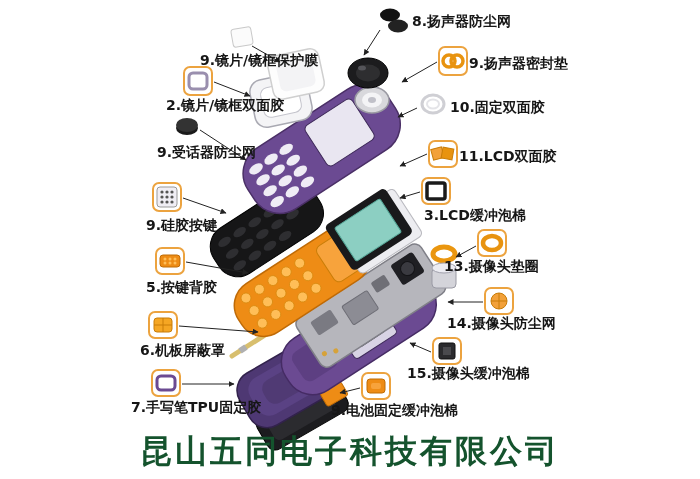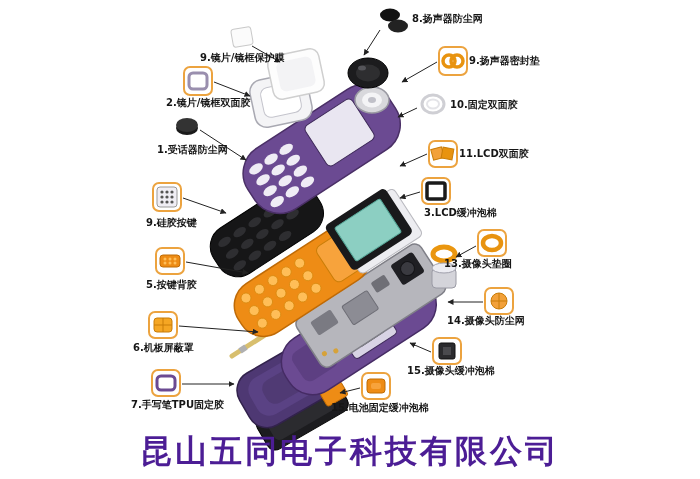--- a/index.html
+++ b/index.html
@@ -2,33 +2,33 @@
 <html><head>
 <meta charset="utf-8">
 <style>
   html,body{margin:0;padding:0;background:#ffffff;}
   .canvas{
     position:relative;width:700px;height:479px;background:#ffffff;
     overflow:hidden;font-family:"DejaVu Sans",sans-serif;
   }
   .scene{position:absolute;left:0;top:0;width:700px;height:479px;}
   .label{
-    position:absolute;font-size:10px;font-weight:bold;color:#161616;
+    position:absolute;font-size:14px;font-weight:bold;color:#161616;
     white-space:nowrap;line-height:1;
   }
   .iconbox{
     position:absolute;border:2px solid #eca33f;border-radius:7px;background:#ffffff;
     display:flex;align-items:center;justify-content:center;box-sizing:border-box;
   }
   .icon-plain{
     position:absolute;display:flex;align-items:center;justify-content:center;
   }
   .watermark{
     position:absolute;left:0;right:0;top:430px;text-align:center;
-    font-size:32px;font-weight:bold;color:#4c1d95;letter-spacing:3px;
+    font-size:32px;font-weight:bold;color:#14532d;letter-spacing:3px;
     font-family:"DejaVu Sans",sans-serif;
   }
 </style>
 </head>
 <body>
 
 <div class="canvas">
 
   <svg class="scene" width="700" height="479" viewBox="0 0 700 479">
     <defs>
@@ -314,30 +314,30 @@
 
   <div class="iconbox" style="left:361px;top:372px;width:30px;height:28px">
     <svg width="26" height="22">
         <rect x="4" y="4" width="18" height="14" rx="3" fill="#ee8c15" stroke="#c06c05"></rect>
       <rect x="8" y="8" width="10" height="6" rx="2" fill="#f7a33c"></rect>
       </svg>
   </div>
 
   <div class="label" style="left:200px;top:53px">9.镜片/镜框保护膜</div>
   <div class="label" style="left:166px;top:98px">2.镜片/镜框双面胶</div>
-  <div class="label" style="left:157px;top:145px">1.受话器防尘网</div>
+  <div class="label" style="left:157px;top:145px">9.受话器防尘网</div>
   <div class="label" style="left:146px;top:218px">9.硅胶按键</div>
   <div class="label" style="left:146px;top:280px">5.按键背胶</div>
-  <div class="label" style="left:133px;top:343px">6.机板屏蔽罩</div>
+  <div class="label" style="left:140px;top:343px">6.机板屏蔽罩</div>
   <div class="label" style="left:131px;top:400px">7.手写笔TPU固定胶</div>
   <div class="label" style="left:412px;top:14px">8.扬声器防尘网</div>
   <div class="label" style="left:469px;top:56px">9.扬声器密封垫</div>
   <div class="label" style="left:450px;top:100px">10.固定双面胶</div>
   <div class="label" style="left:459px;top:149px">11.LCD双面胶</div>
   <div class="label" style="left:424px;top:208px">3.LCD缓冲泡棉</div>
   <div class="label" style="left:444px;top:259px">13.摄像头垫圈</div>
   <div class="label" style="left:447px;top:316px">14.摄像头防尘网</div>
   <div class="label" style="left:407px;top:366px">15.摄像头缓冲泡棉</div>
-  <div class="label" style="left:331px;top:403px">15.电池固定缓冲泡棉</div>
+  <div class="label" style="left:331px;top:403px">9.电池固定缓冲泡棉</div>
 
   <div class="watermark">昆山五同电子科技有限公司</div>
 
 </div>
 
 </body></html>

